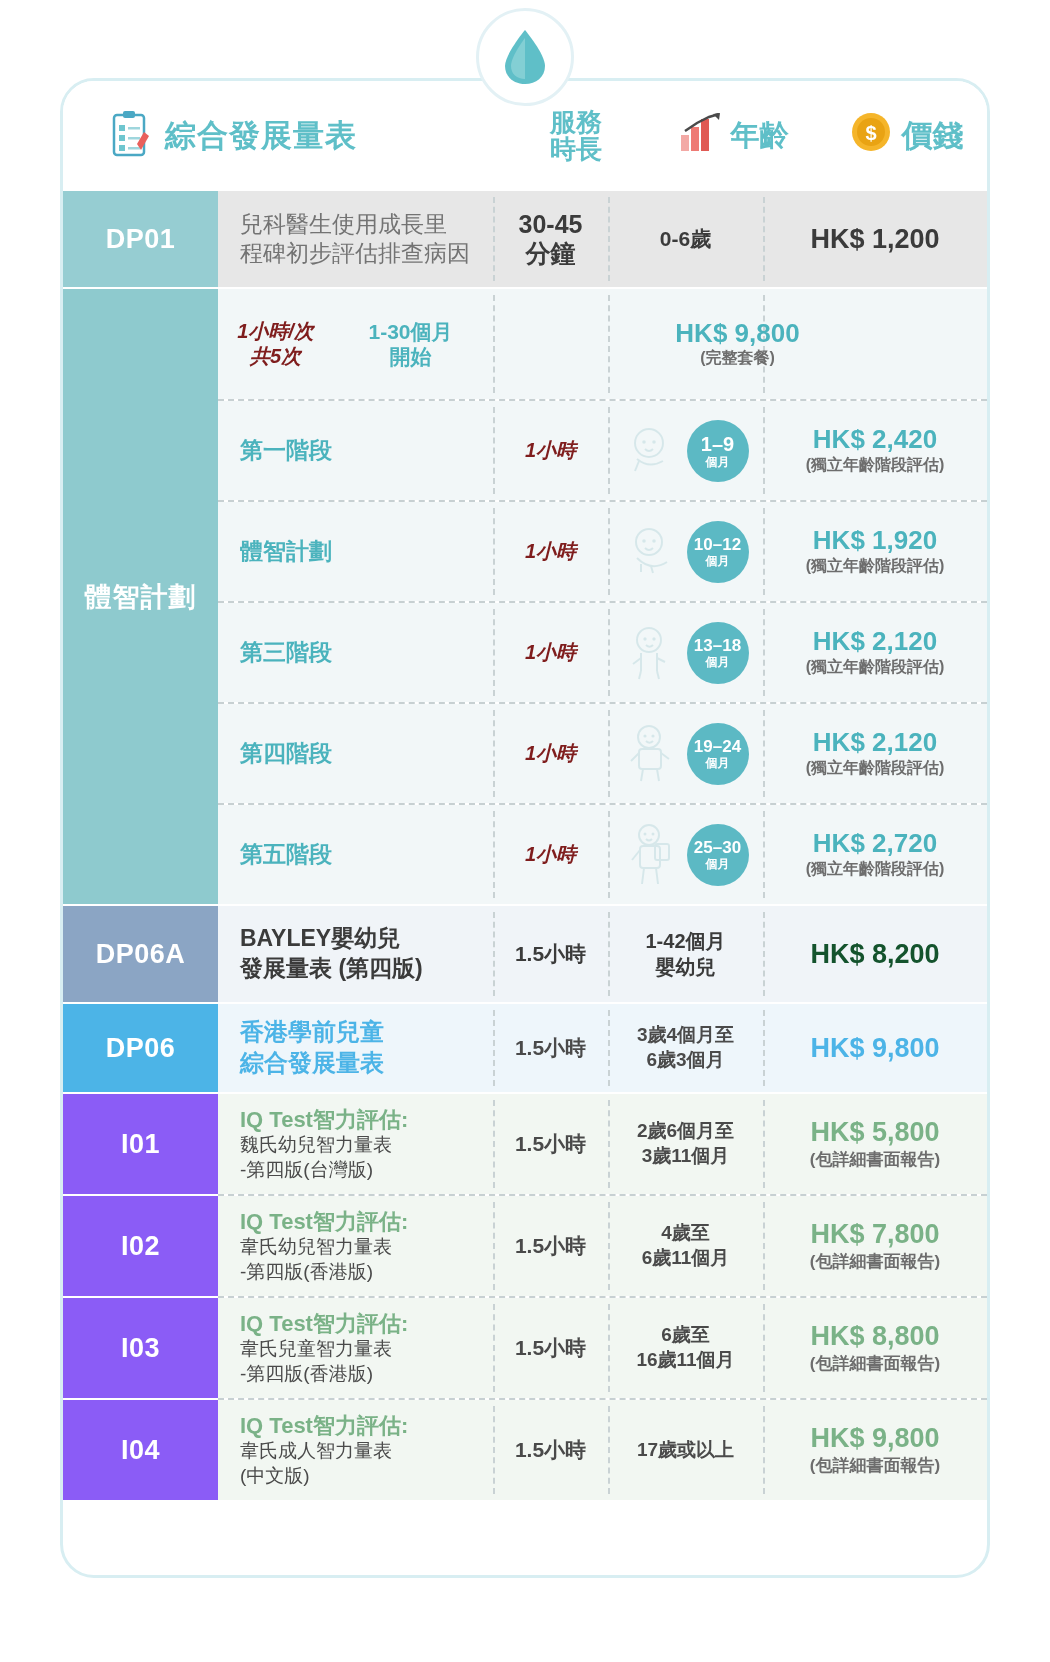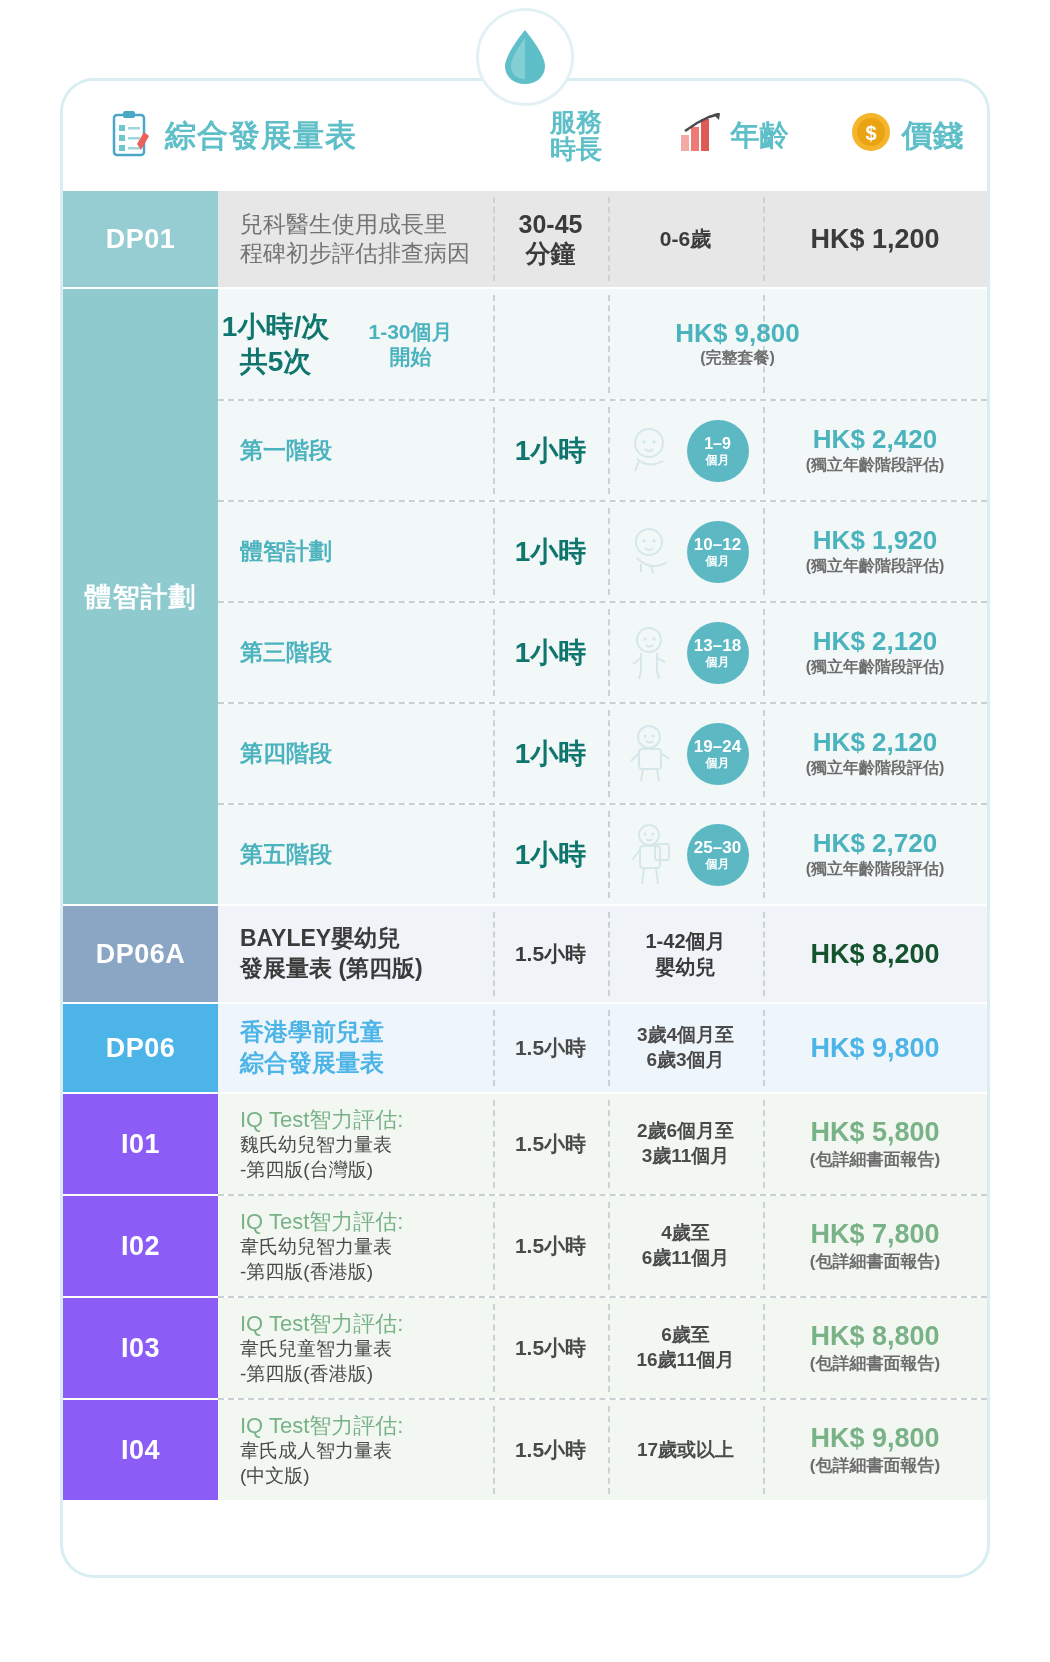--- a/index.html
+++ b/index.html
@@ -169,21 +169,21 @@
   .r1 .c-code { background: #96cdd2; }
   .r1 .nm { font-size: 23px; color: #737373; font-weight: normal; line-height: 1.28; }
   .r1 .du { font-size: 25px; color: #3b3b3b; font-weight: bold; line-height: 1.15; }
   .r1 .ag { font-size: 21px; color: #3b3b3b; font-weight: bold; }
   .r1 .pr { font-size: 27px; color: #3b3b3b; font-weight: bold; }
 
   
   .teal { background: #f2f7f8; }
   .teal .nm { font-size: 23px; color: #4bb3bd; font-weight: bold; line-height: 1.3; }
   .teal .nm.small { font-size: 18px; line-height: 1.42; }
-  .teal .du { font-size: 28px; color: #0f766e; font-weight: bold; line-height: 1.25; }
+  .teal .du { font-size: 20px; color: #7f1d1d; font-weight: bold; line-height: 1.25; font-style: italic; }
   .teal .ag { font-size: 21px; color: #4bb3bd; font-weight: bold; line-height: 1.2; }
   .teal .pr { font-size: 26px; color: #4bb3bd; font-weight: bold; line-height: 1.15; }
   .teal .sub { font-size: 16px; color: #6d6d6d; font-weight: bold; }
 
   .codespan {
     width: 155px;
     background: #8ecace;
     color: #ffffff;
     font-size: 30px;
     font-weight: bold;
@@ -200,21 +200,21 @@
     border-radius: 50%;
     width: 62px;
     height: 62px;
     display: flex;
     flex-direction: column;
     align-items: center;
     justify-content: center;
     line-height: 1;
     margin-left: 18px;
   }
-  .bubble .b1 { font-size: 16px; font-weight: bold; }
+  .bubble .b1 { font-size: 20px; font-weight: bold; }
   .bubble .b2 { font-size: 12px; font-weight: bold; margin-top: 2px; }
   .agewrap { display: flex; align-items: center; justify-content: center; width: 100%; }
   .babyicon { opacity: .5; margin-right: -10px; }
 
   
   .rA { background: #f0f4f8; height: 96px; }
   .rA .c-code { background: #8ba5c4; }
   .rA .nm { font-size: 23px; color: #3b3b3b; font-weight: bold; line-height: 1.3; }
   .rA .du { font-size: 21px; color: #3b3b3b; font-weight: bold; }
   .rA .ag { font-size: 20px; color: #3b3b3b; font-weight: bold; line-height: 1.3; }
@@ -224,21 +224,21 @@
   .rB { background: #eef6fb; height: 88px; }
   .rB .c-code { background: #4cb4e7; }
   .rB .nm { font-size: 24px; color: #4cb4e7; font-weight: bold; line-height: 1.28; }
   .rB .du { font-size: 21px; color: #4a4a4a; font-weight: bold; }
   .rB .ag { font-size: 19px; color: #4a4a4a; font-weight: bold; line-height: 1.3; }
   .rB .pr { font-size: 27px; color: #4cb4e7; font-weight: bold; }
 
   
   .rG { background: #f2f7f2; height: 100px; }
   .rG .c-code { background: #8b5cf6; }
-  .rG .nm-main { font-size: 22px; color: #7ab287; font-weight: normal; line-height: 1.25; text-align: center; }
+  .rG .nm-main { font-size: 22px; color: #7ab287; font-weight: bold; line-height: 1.25; text-align: center; }
   .rG .nm-sub { font-size: 19px; color: #4a4a4a; line-height: 1.3; }
   .rG .du { font-size: 21px; color: #4a4a4a; font-weight: bold; }
   .rG .ag { font-size: 19px; color: #4a4a4a; font-weight: bold; line-height: 1.3; }
   .rG .pr { font-size: 27px; color: #7ab287; font-weight: bold; line-height: 1.15; }
   .rG .sub { font-size: 17px; color: #6d6d6d; font-weight: bold; }
 </style>
 </head>
 <body>
 
 <div class="page">

